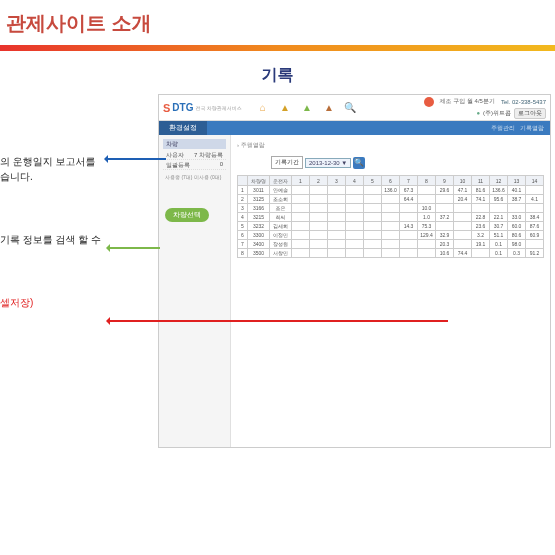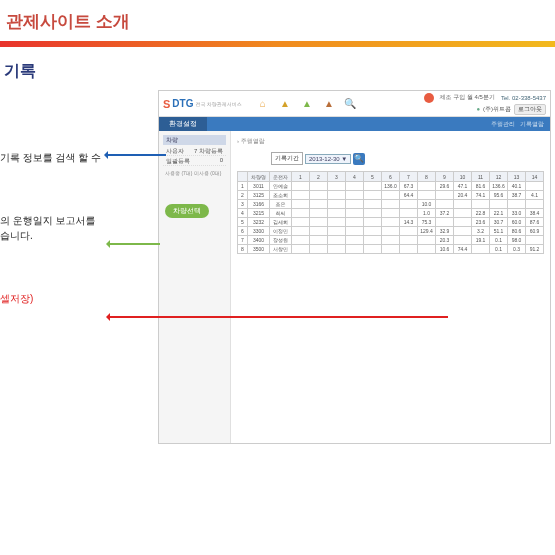--- a/index.html
+++ b/index.html
@@ -1,21 +1,21 @@
 <!DOCTYPE html>
 <html><head>
 <meta charset="utf-8">
 <style>
   * { margin: 0; padding: 0; box-sizing: border-box; }
   body { width: 555px; height: 555px; font-family: "Malgun Gothic", sans-serif; background: #fff; overflow: hidden; }
   
-  .slide-title { color: #c74a3e; font-size: 17px; font-weight: bold; padding: 10px 6px 8px; }
+  .slide-title { color: #c74a3e; font-size: 20px; font-weight: bold; padding: 10px 6px 8px; }
   .divider { height: 6px; background: linear-gradient(90deg, #e8332c 0%, #f08a1e 50%, #f2b91e 100%); }
   
-  .section-title { color: #2a3a7a; font-size: 16px; font-weight: bold; padding: 14px 4px 4px; }
+  .section-title { color: #2a3a7a; font-size: 16px; font-weight: bold; padding: 14px 4px 4px; text-align: center; }
   
   .content { display: flex; gap: 8px; padding: 4px 4px 0 0; }
   .left-notes { width: 150px; flex-shrink: 0; font-size: 10px; color: #222; padding-top: 60px; position: relative; }
   .note-block { margin-bottom: 48px; line-height: 1.5; }
   .note-red { color: #e02020; font-weight: normal; }
   
   .app-frame { flex: 1; border: 1px solid #ccc; background: #fff; font-size: 7px; }
   
   .app-header { display: flex; align-items: center; height: 26px; background: #fff; border-bottom: 1px solid #ddd; padding: 0 4px; gap: 14px; }
   .logo { display: flex; align-items: center; gap: 2px; }
@@ -62,25 +62,25 @@
 </style>
 </head>
 <body>
 
 <div class="slide-title">관제사이트 소개</div>
 <div class="divider"></div>
 <div class="section-title">기록</div>
 
 <div class="content">
   <div class="left-notes">
-    <div class="note-block">기록 정보를 검색 할 수</div>
     <div class="note-block">
       <div>의 운행일지 보고서를</div>
       <div>습니다.</div>
     </div>
+    <div class="note-block">기록 정보를 검색 할 수</div>
     <div class="note-block">
       <div class="note-red">셀저장)</div>
     </div>
     <div class="arrow-blue" style="top:64px; left:106px; width:60px;"></div>
     <div class="arrow-green" style="top:153px; left:108px; width:52px;"></div>
     <div class="arrow-red" style="top:226px; left:108px; width:340px;"></div>
   </div>
 
   <div class="app-frame">
     <div class="app-header">

